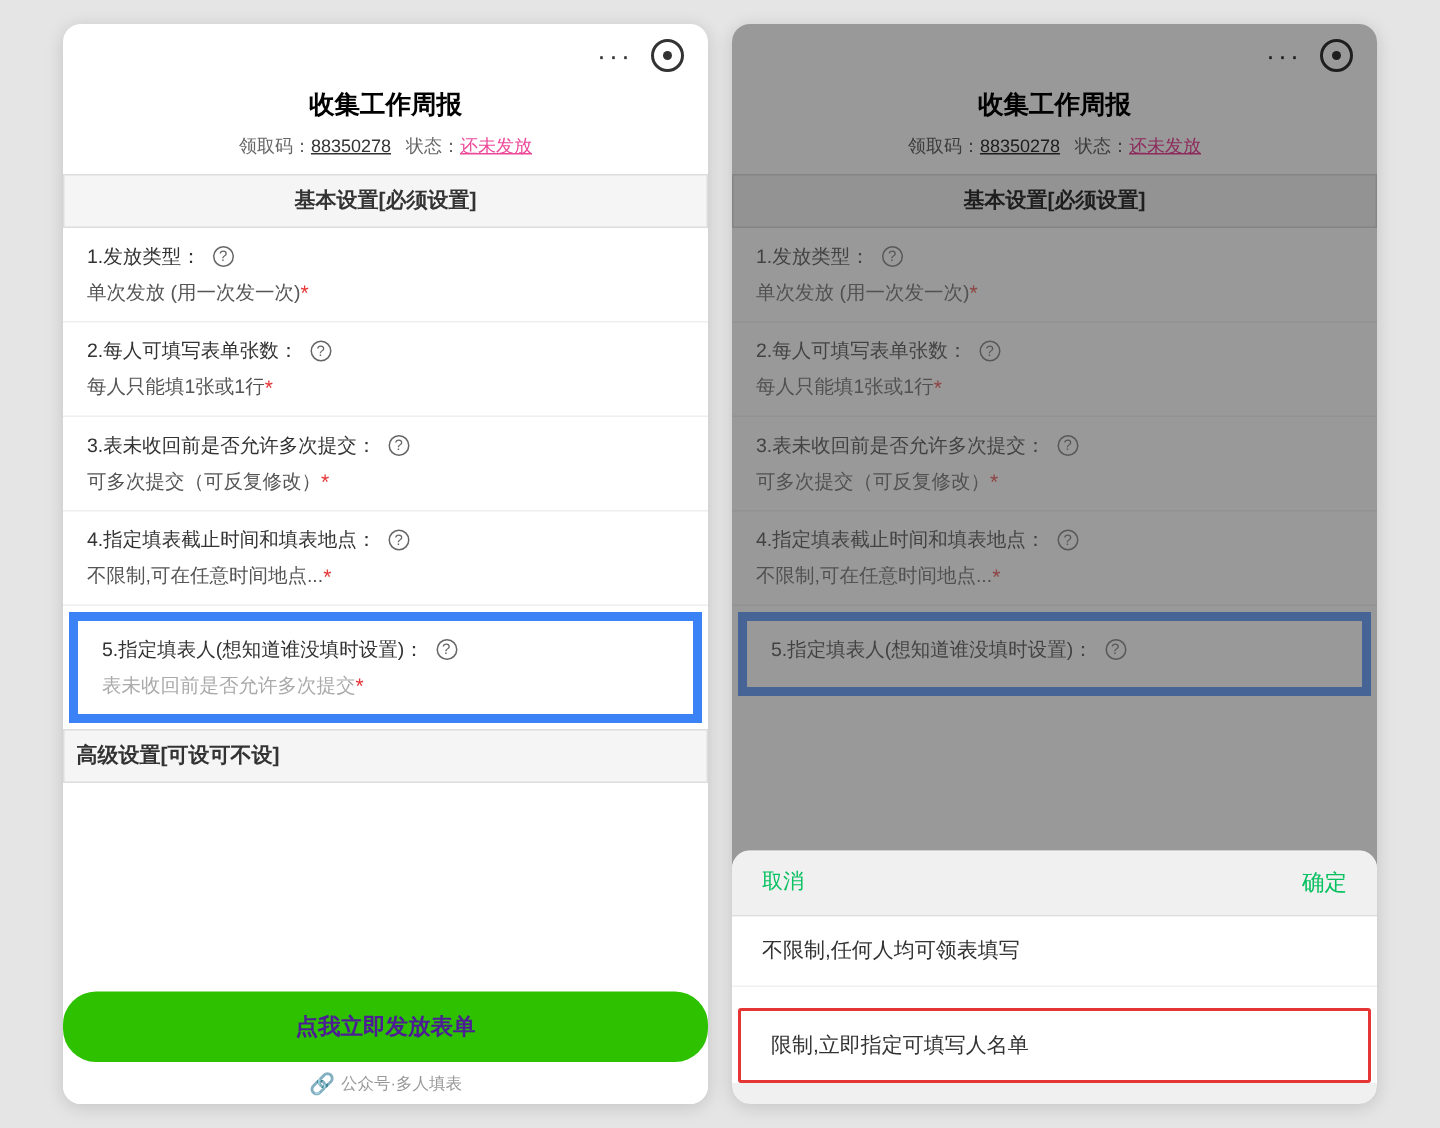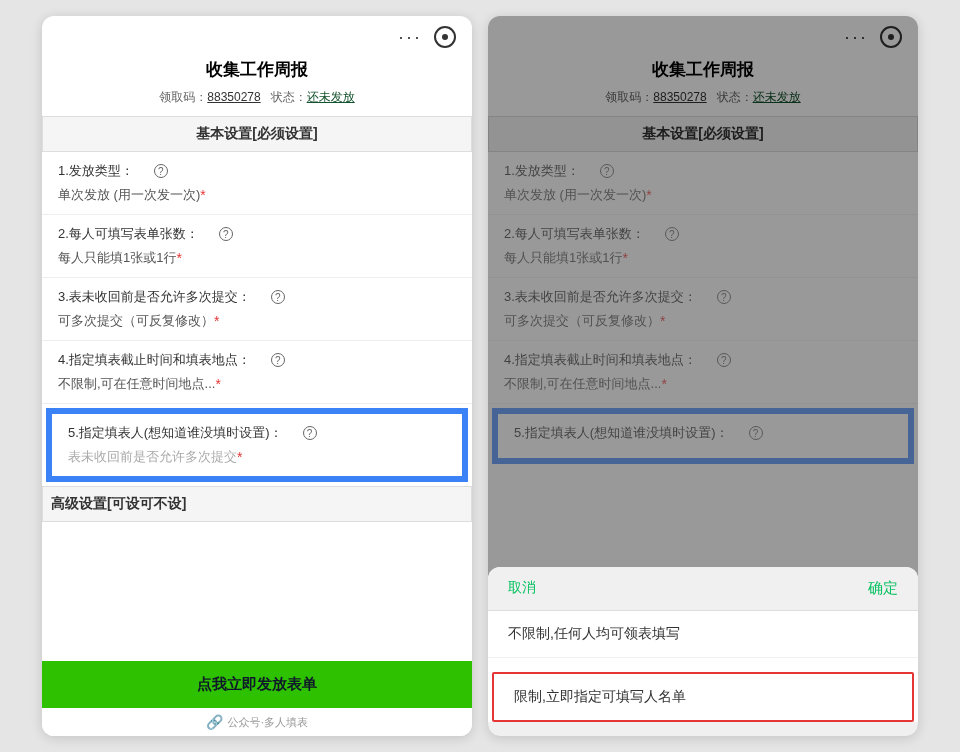--- a/index.html
+++ b/index.html
@@ -73,21 +73,21 @@
       color: #666;
       padding-bottom: 10px;
     }
 
     .subtitle-row .code {
       text-decoration: underline;
       color: #333;
     }
 
     .subtitle-row .status {
-      color: #14532d;
+      color: #ec4899;
       text-decoration: underline;
     }
 
     .section-header {
       background: #f5f5f5;
       border: 1px solid #ddd;
       text-align: center;
       font-size: 14px;
       font-weight: bold;
       color: #333;
@@ -109,21 +109,21 @@
       margin: 4px 4px;
       border-radius: 0;
     }
 
     .setting-label {
       font-size: 13px;
       color: #333;
       margin-bottom: 6px;
       display: flex;
       align-items: center;
-      gap: 20px;
+      gap: 8px;
     }
 
     .question-mark {
       display: inline-flex;
       align-items: center;
       justify-content: center;
       width: 14px;
       height: 14px;
       border-radius: 50%;
       border: 1px solid #666;
@@ -157,26 +157,27 @@
       text-align: left;
       font-size: 14px;
       font-weight: bold;
       color: #333;
       padding: 8px;
       margin-top: 4px;
     }
 
     .bottom-btn {
       background: #2dc100;
-      color: #0f172a;
+      color: #4c1d95;
       text-align: center;
       font-size: 15px;
       font-weight: bold;
       padding: 14px;
       cursor: pointer;
+      border-radius: 22px;
     }
 
     .bottom-footer {
       display: flex;
       align-items: center;
       justify-content: center;
       gap: 4px;
       background: #fff;
       padding: 6px;
       font-size: 11px;

